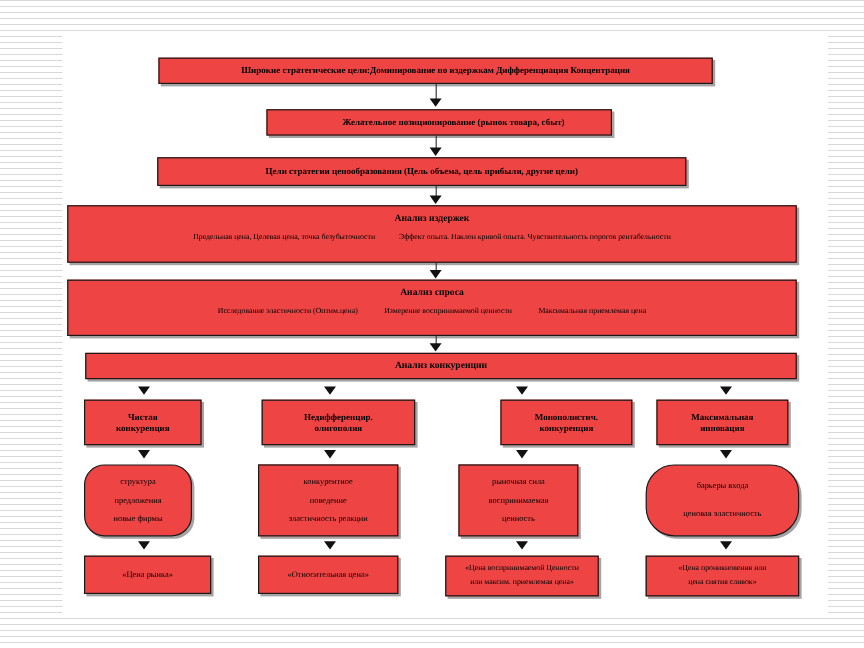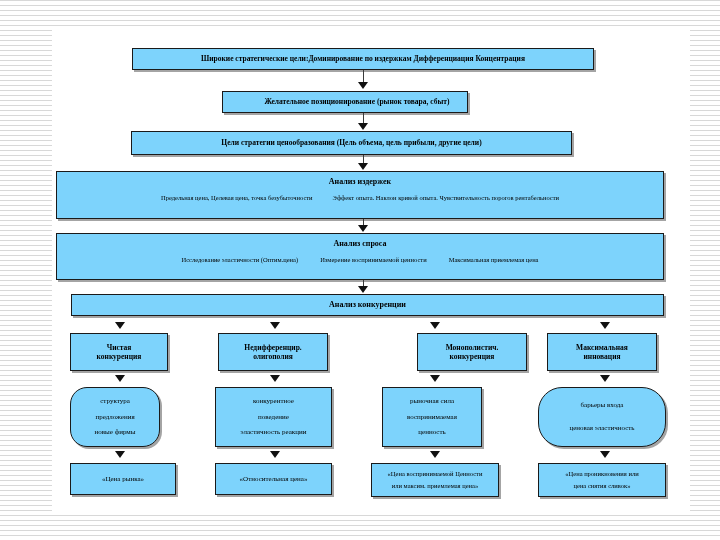--- a/index.html
+++ b/index.html
@@ -27,21 +27,21 @@
     left:52px;top:30px;
     width:638px;height:482px;
     background:#ffffff;
     z-index:2;
   }
   
 
   .box{
     position:absolute;
     box-sizing:border-box;
-    background:#7dd3fc;
+    background:#ef4444;
     border:1px solid #1a1a1a;
     box-shadow:2px 2px 0 rgba(90,90,90,.55);
     display:flex;
     flex-direction:column;
     align-items:center;
     justify-content:center;
     text-align:center;
     color:#000000;
     line-height:1.25;
     filter:blur(.12px);
@@ -80,21 +80,21 @@
 
 <div id="slide">
 
   <div class="box bold t75" style="left:80px;top:18px;width:462px;height:22px;">
     <span class="ln">Широкие стратегические цели:Доминирование по издержкам    Дифференциация      Концентрация</span>
   </div>
 
   <div class="vline" style="left:311px;top:40px;height:14px;"></div>
   <div class="arrow" style="left:306px;top:52px;"></div>
 
-  <div class="box bold t75" style="left:170px;top:61px;width:246px;height:22px;padding-left:24px;">
+  <div class="box bold t75" style="left:170px;top:61px;width:288px;height:22px;padding-left:24px;">
     <span class="ln">Желательное позиционирование (рынок товара, сбыт)</span>
   </div>
 
   <div class="vline" style="left:311px;top:83px;height:12px;"></div>
   <div class="arrow" style="left:306px;top:93px;"></div>
 
   <div class="box bold t75" style="left:79px;top:101px;width:441px;height:24px;">
     <span class="ln">Цели стратегии ценообразования (Цель объема, цель прибыли, другие цели)</span>
   </div>
 
@@ -138,21 +138,21 @@
     <span class="ln">структура</span>
     <span class="ln">предложения</span>
     <span class="ln">новые фирмы</span>
   </div>
   <div class="arrow" style="left:63px;top:421px;"></div>
   <div class="box t7" style="left:18px;top:433px;width:106px;height:32px;">
     <span class="ln">«Цена рынка»</span>
   </div>
 
   <div class="arrow" style="left:218px;top:292px;"></div>
-  <div class="box bold t75" style="left:166px;top:303px;width:110px;height:38px;">
+  <div class="box bold t75" style="left:166px;top:303px;width:128px;height:38px;">
     <span class="ln">Недифференцир.</span>
     <span class="ln">олигополия</span>
   </div>
   <div class="arrow" style="left:218px;top:345px;"></div>
   <div class="box t7" style="left:163px;top:357px;width:117px;height:60px;gap:7px;">
     <span class="ln">конкурентное</span>
     <span class="ln">поведение</span>
     <span class="ln">эластичность реакции</span>
   </div>
   <div class="arrow" style="left:218px;top:421px;"></div>

